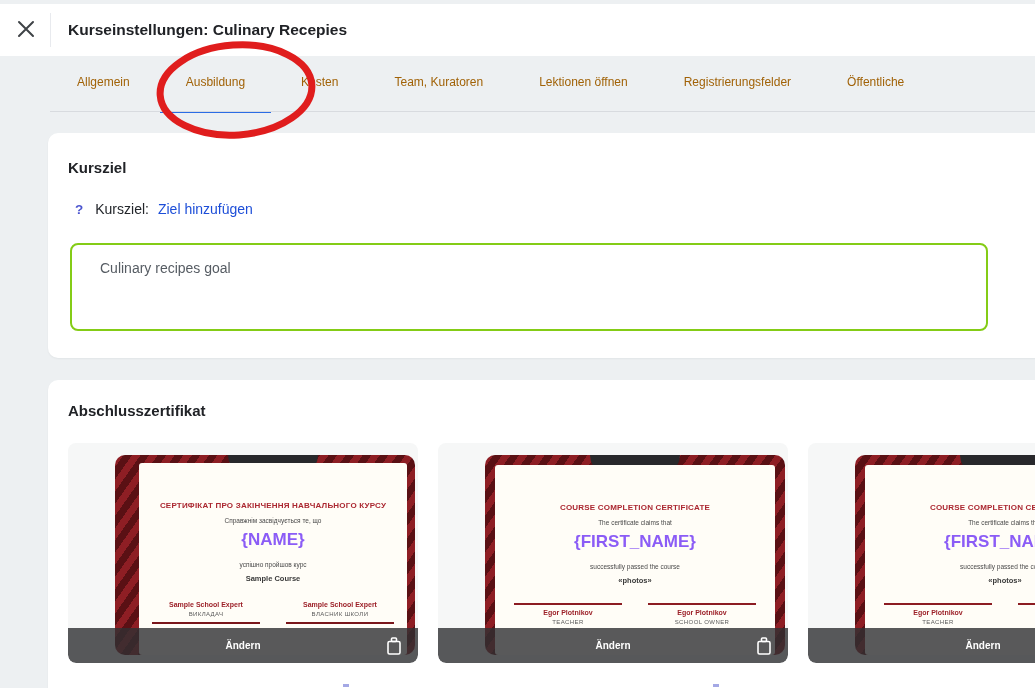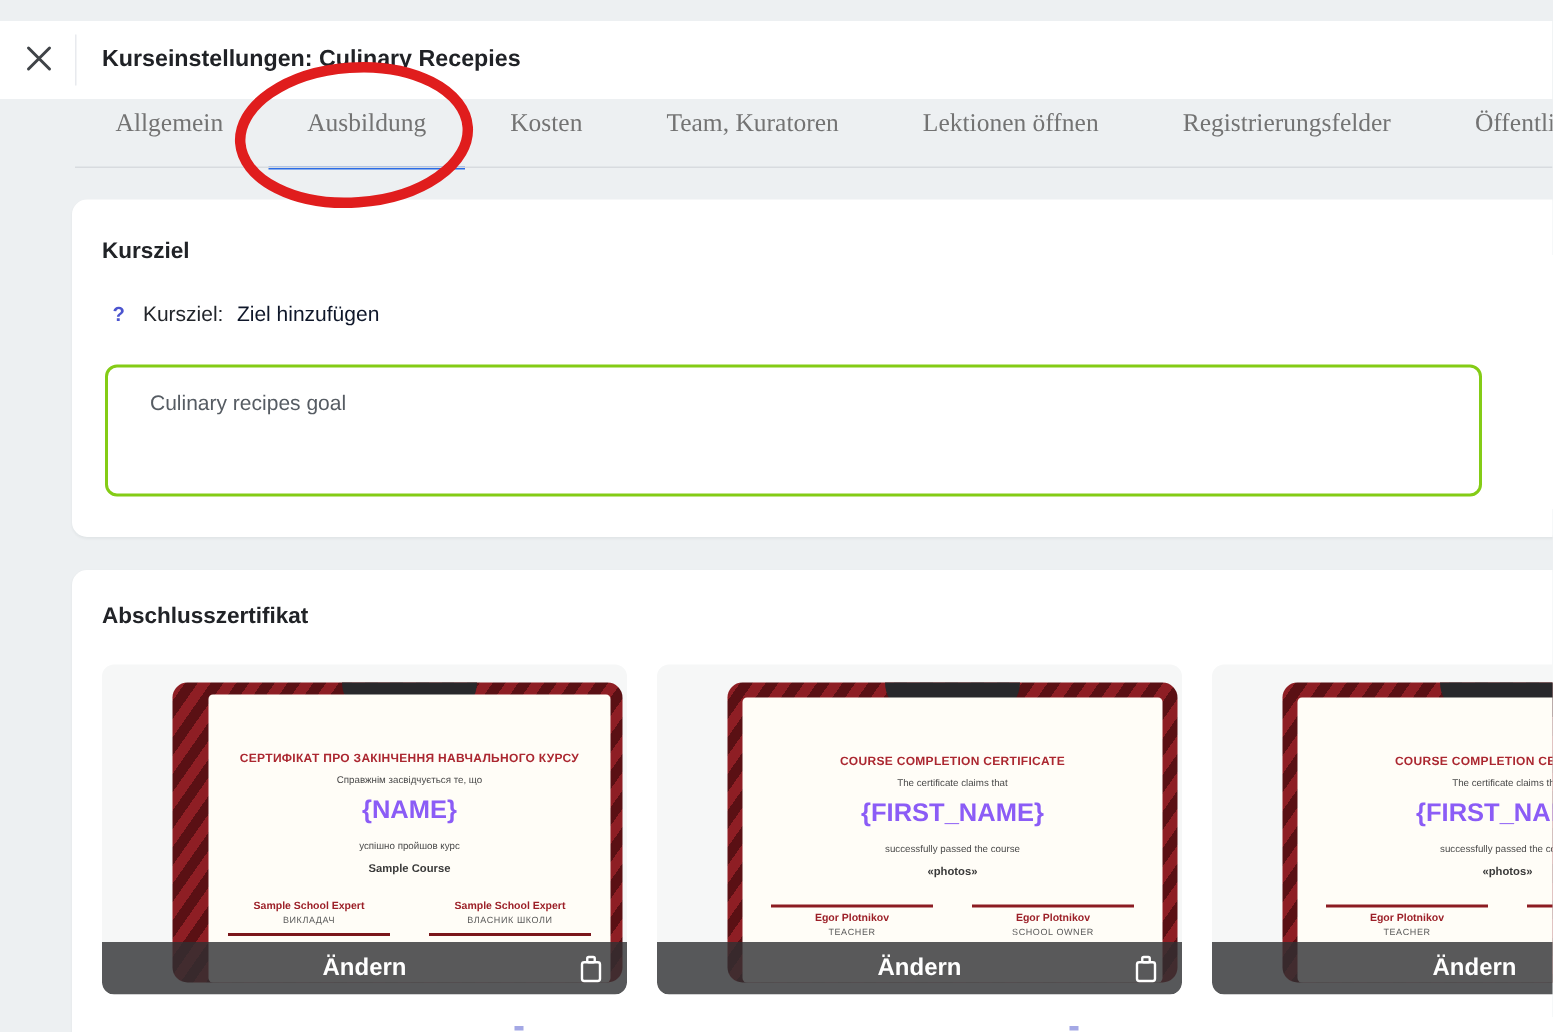--- a/index.html
+++ b/index.html
@@ -3,44 +3,44 @@
 <meta charset="utf-8">
 <style>
   html,body{margin:0;padding:0;}
   body{
     width:1035px;height:688px;overflow:hidden;position:relative;
     background:#edf0f2;
     font-family:"Liberation Sans",sans-serif;
     -webkit-font-smoothing:antialiased;
   }
   
-  .hdr{position:absolute;left:0;top:14px;width:1035px;height:52px;background:#ffffff;}
+  .hdr{position:absolute;left:0;top:4px;width:1035px;height:52px;background:#ffffff;}
   .close-btn{position:absolute;left:14px;top:14px;width:24px;height:24px;border:none;background:none;cursor:pointer;padding:0;}
   .hdr-div{position:absolute;left:50px;top:9px;width:1px;height:34px;background:#e8eaee;}
   .hdr-title{position:absolute;left:68px;top:0;height:52px;display:flex;align-items:center;
     font-size:15.5px;font-weight:700;color:#202226;margin:0;}
   
   .tabbar{position:absolute;left:49px;top:52px;height:60px;display:flex;align-items:stretch;}
-  .tab{display:flex;align-items:center;padding:0 28px;font-size:17px;color:#737373;cursor:pointer;position:relative;white-space:nowrap;font-family:Liberation Serif, serif;}
+  .tab{display:flex;align-items:center;padding:0 28px;font-size:12px;color:#a16207;cursor:pointer;position:relative;white-space:nowrap;}
   .tab.active::after{content:"";position:absolute;left:2px;right:2px;bottom:-1px;height:2px;background:#2b6ce5;}
   .tabline{position:absolute;left:50px;top:111px;width:985px;height:1px;background:#d8dbdf;}
   
   .annot{position:absolute;left:153px;top:38px;z-index:5;pointer-events:none;}
   
   .card{position:absolute;left:48px;width:1000px;background:#ffffff;border-radius:10px;
     box-shadow:0 1px 2px rgba(20,30,40,.05);overflow:hidden;}
   .card1{top:133px;height:225px;}
   .card2{top:380px;height:330px;}
   .card h2{margin:0;position:absolute;left:20px;top:26px;font-size:15px;font-weight:700;color:#212327;}
   .card2 h2{top:22px;}
   
   .help-row{position:absolute;left:27px;top:196px;height:26px;display:flex;align-items:center;font-size:14px;}
   .qmark{color:#4c55cf;font-weight:700;margin-right:12px;font-size:13.5px;}
   .goal-label{color:#23262b;margin-right:9px;}
-  .goal-link{color:#0f172a;text-decoration:none;cursor:pointer;}
+  .goal-link{color:#1d4ed8;text-decoration:none;cursor:pointer;}
   .help-row{top:63px;} 
   .card .help-row{position:absolute;}
   
   .goal-area{position:absolute;left:22px;top:110px;width:918px;height:88px;box-sizing:border-box;
     border:2px solid #84cc16;border-radius:8px;resize:none;padding:15px 28px;
     font-family:"Liberation Sans",sans-serif;font-size:14px;color:#565c63;background:#fff;outline:none;}
   
   .thumbs{position:absolute;left:20px;top:63px;display:flex;gap:20px;}
   .thumb{position:relative;width:350px;height:220px;background:#f6f7f7;border-radius:8px;overflow:hidden;flex:0 0 auto;cursor:pointer;}
   .frame{position:absolute;left:47px;top:12px;width:300px;height:200px;border-radius:10px;
@@ -59,21 +59,21 @@
   .c-course{position:absolute;top:111px;left:0;right:0;text-align:center;font-size:7.5px;font-weight:700;color:#3a3a3a;}
   .sigs{position:absolute;top:138px;left:0;right:0;display:flex;justify-content:center;gap:26px;}
   .sig{width:108px;text-align:center;}
   .cert-en .sig{border-top:2px solid #8c1c22;padding-top:4px;}
   .cert-uk .sig{border-bottom:2px solid #7a161b;padding-bottom:5px;}
   .s-name{font-size:7px;font-weight:700;color:#9c2028;}
   .s-role{font-size:6px;color:#5a5a5a;letter-spacing:.4px;margin-top:3px;}
   
   .overlay{position:absolute;left:0;right:0;bottom:0;height:35px;background:rgba(47,47,50,.8);
     display:flex;align-items:center;justify-content:center;border-radius:0 0 8px 8px;z-index:3;}
-  .change-lbl{color:#ffffff;font-size:16px;font-weight:700;}
+  .change-lbl{color:#ffffff;font-size:10px;font-weight:700;}
   .trash{position:absolute;right:15px;top:8px;}
   
   .speck{position:absolute;width:6px;height:3px;background:#5a60d0;opacity:.55;}
 </style>
 </head>
 <body>
 
 <header class="hdr">
   <button class="close-btn">
     <svg width="22" height="22" viewBox="0 0 22 22">

